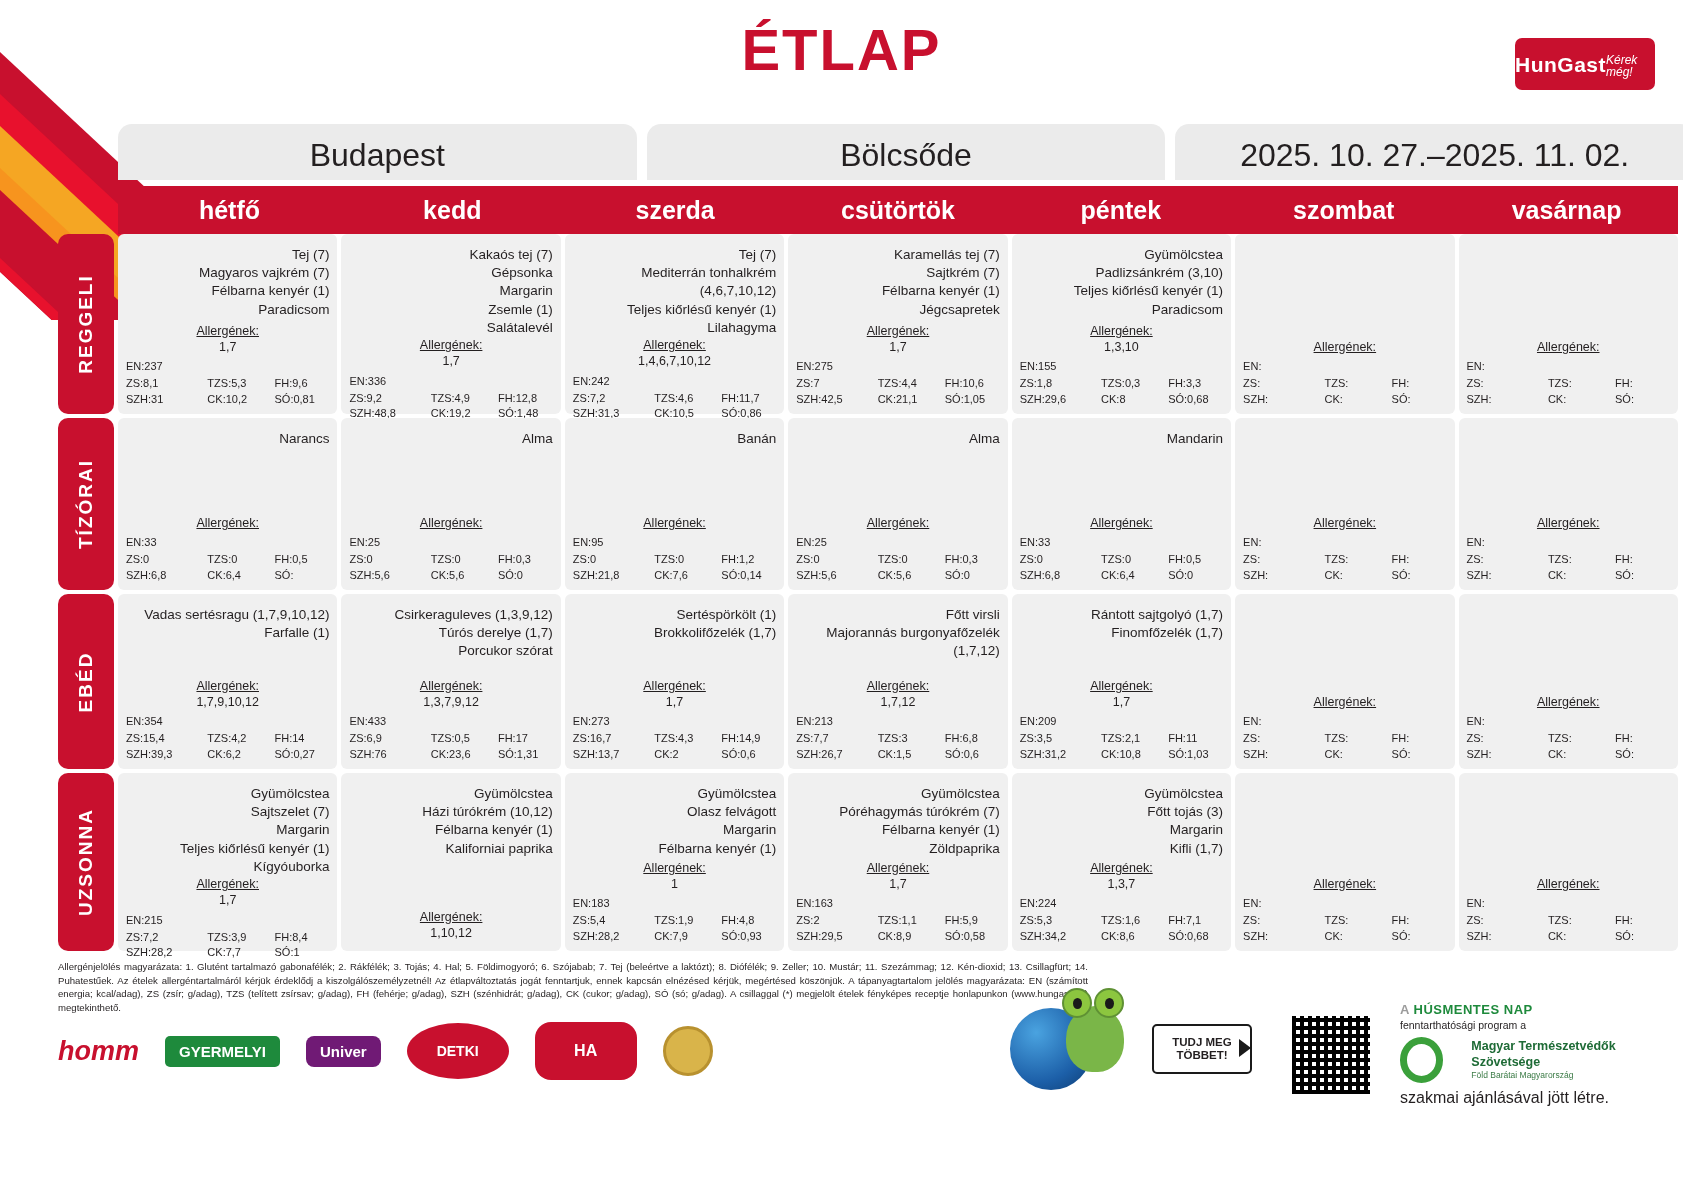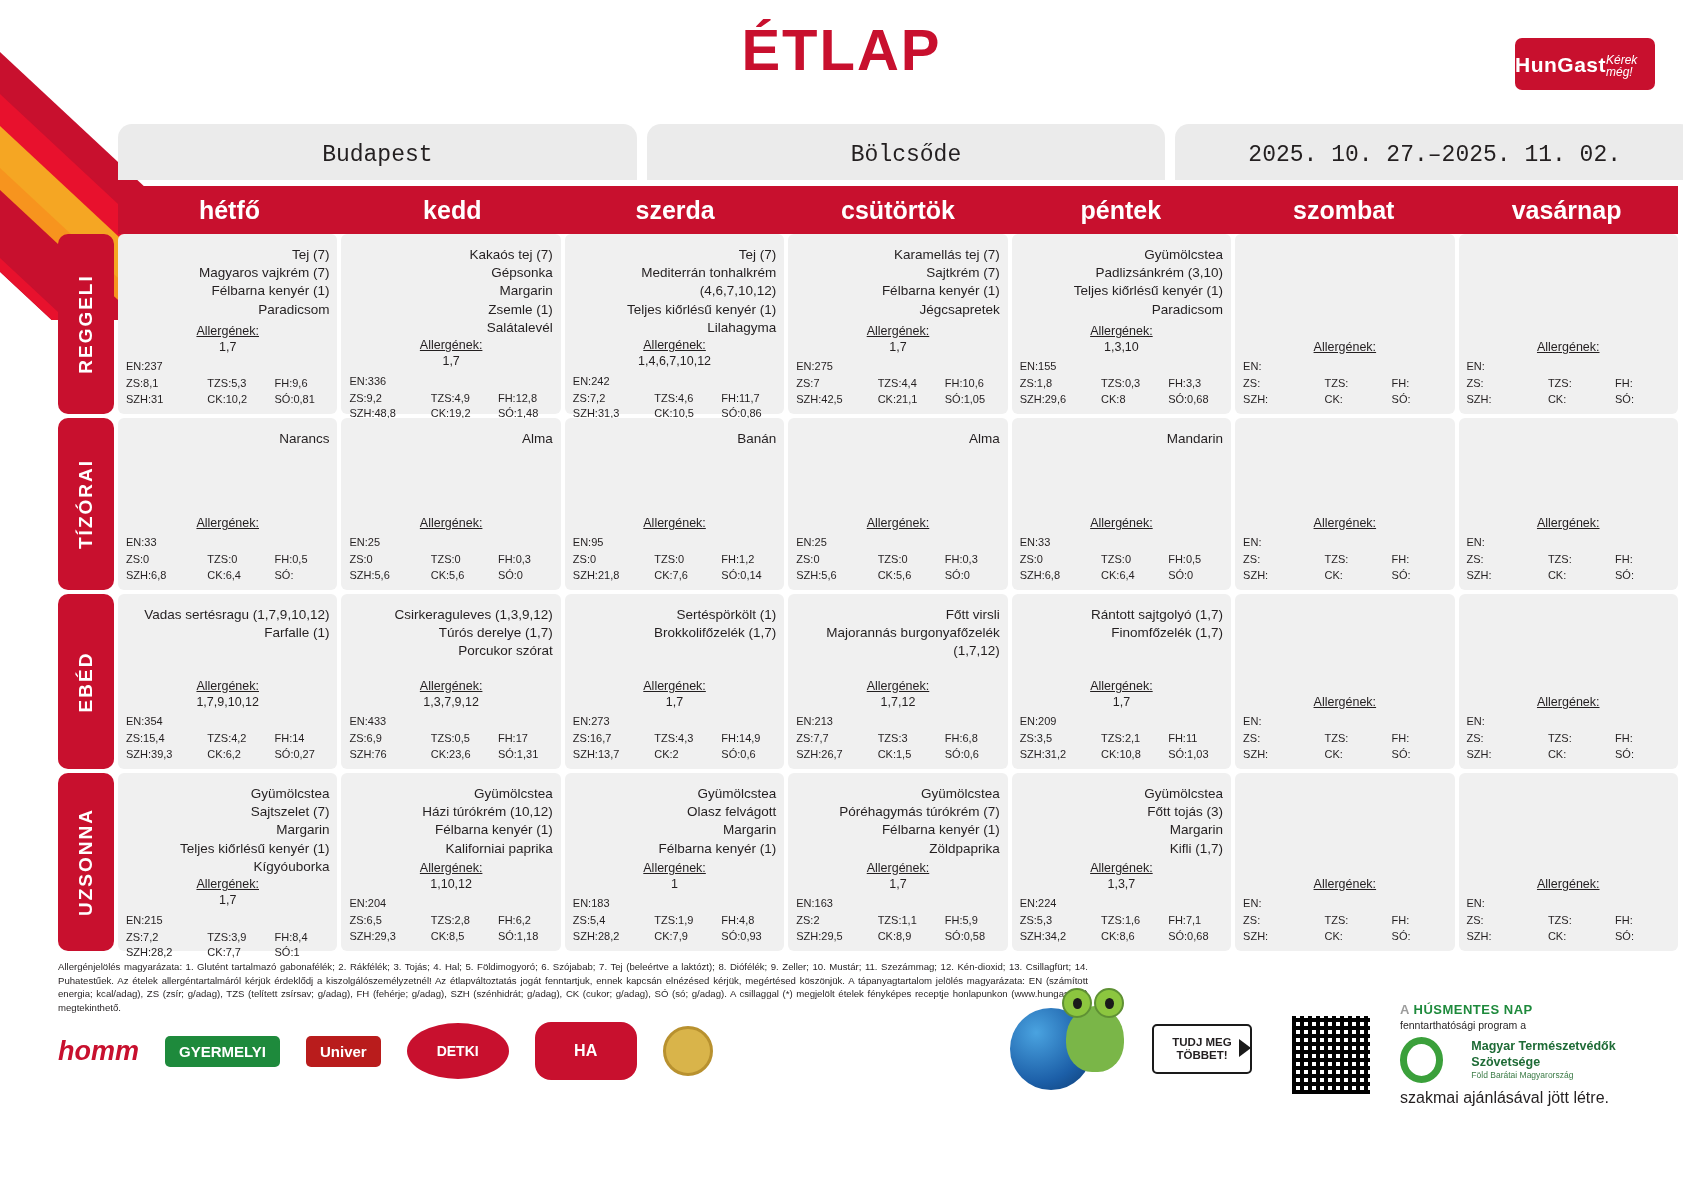--- a/index.html
+++ b/index.html
@@ -36,21 +36,21 @@
     display:flex;flex-direction:row;align-items:center;justify-content:space-between;
   }
   .logo .l1{font-size:21px;font-weight:bold;letter-spacing:.5px;line-height:1;}
   .logo .l2{font-size:12px;font-style:italic;margin-top:3px;line-height:1;}
 
   
   .hdr{position:absolute;top:124px;left:118px;display:flex;gap:6px;}
   .hdr .cell{
     background:#ebebeb;border-radius:14px 14px 0 0;
     height:56px;display:flex;align-items:center;justify-content:center;
-    font-size:23px;color:#231f20;font-family:Liberation Mono, monospace;
+    font-size:32px;color:#231f20;
   }
   .hdr .c1{width:396px;}
   .hdr .c2{width:600px;}
   .hdr .c3{width:560px;}
 
   
   .days{position:absolute;top:186px;left:118px;width:1560px;height:48px;background:#c8102e;display:flex;}
   .days div{
     flex:1;color:#fff;font-size:25px;font-weight:bold;
     display:flex;align-items:center;justify-content:center;
@@ -95,21 +95,21 @@
   .footnote{
     position:absolute;top:960px;left:58px;width:1030px;
     font-size:9.6px;line-height:1.42;color:#231f20;text-align:justify;
   }
 
   .brands{position:absolute;top:1022px;left:58px;display:flex;align-items:center;gap:26px;}
   .brand{display:flex;align-items:center;justify-content:flex-start;}
   .homm{color:#c8102e;font-size:27px;font-weight:bold;font-style:italic;line-height:1;}
   .pill{border-radius:5px;color:#fff;font-size:15px;font-weight:bold;padding:7px 14px;display:flex;align-items:center;justify-content:center;}
   .p-gyermelyi{background:#1e8a3c;}
-  .p-univer{background:#b91c1c;}
+  .p-univer{background:#701a75;border-radius:8px;}
   .p-detki{background:#c8102e;border-radius:50%;width:74px;height:42px;font-size:14px;}
   .p-ha{background:#c8102e;width:74px;height:44px;border-radius:16px;flex-direction:column;font-size:16px;}
   .seal{width:44px;height:44px;border-radius:50%;background:#d9b44a;border:3px solid #b8912f;}
 
   .earth{position:absolute;left:1010px;top:980px;width:120px;height:110px;}
   .earth .globe{position:absolute;left:0;top:28px;width:82px;height:82px;border-radius:50%;
      background:radial-gradient(circle at 32% 30%, #4aa3e0 0%, #1c5fa8 62%, #0d3b70 100%);}
   .frog{position:absolute;left:44px;top:0;width:84px;height:108px;}
   .frog .body{position:absolute;left:12px;top:26px;width:58px;height:66px;border-radius:50% 50% 45% 45%;background:#7ab648;}
   .frog .eye{position:absolute;width:26px;height:26px;border-radius:50%;background:#8cc63f;border:2px solid #5f9134;}
@@ -715,33 +715,20 @@
         <div class="cell">
           <div class="dish">
             <div>Gyümölcstea</div>
             <div>Házi túrókrém (10,12)</div>
             <div>Félbarna kenyér (1)</div>
             <div>Kaliforniai paprika</div>
           </div>
           <div class="allerg">
             <div class="lbl">Allergének:</div>
             <div>1,10,12</div>
-          </div>
-          <div class="nutri">
-            <div class="en">EN:204</div>
-            <div class="nrow">
-              <span class="n1">ZS:6,5</span>
-              <span class="n2">TZS:2,8</span>
-              <span class="n3">FH:6,2</span>
-            </div>
-            <div class="nrow">
-              <span class="n1">SZH:29,3</span>
-              <span class="n2">CK:8,5</span>
-              <span class="n3">SÓ:1,18</span>
-            </div>
           </div>
         </div>
         <div class="cell">
           <div class="dish">
             <div>Gyümölcstea</div>
             <div>Olasz felvágott</div>
             <div>Margarin</div>
             <div>Félbarna kenyér (1)</div>
           </div>
           <div class="allerg">

